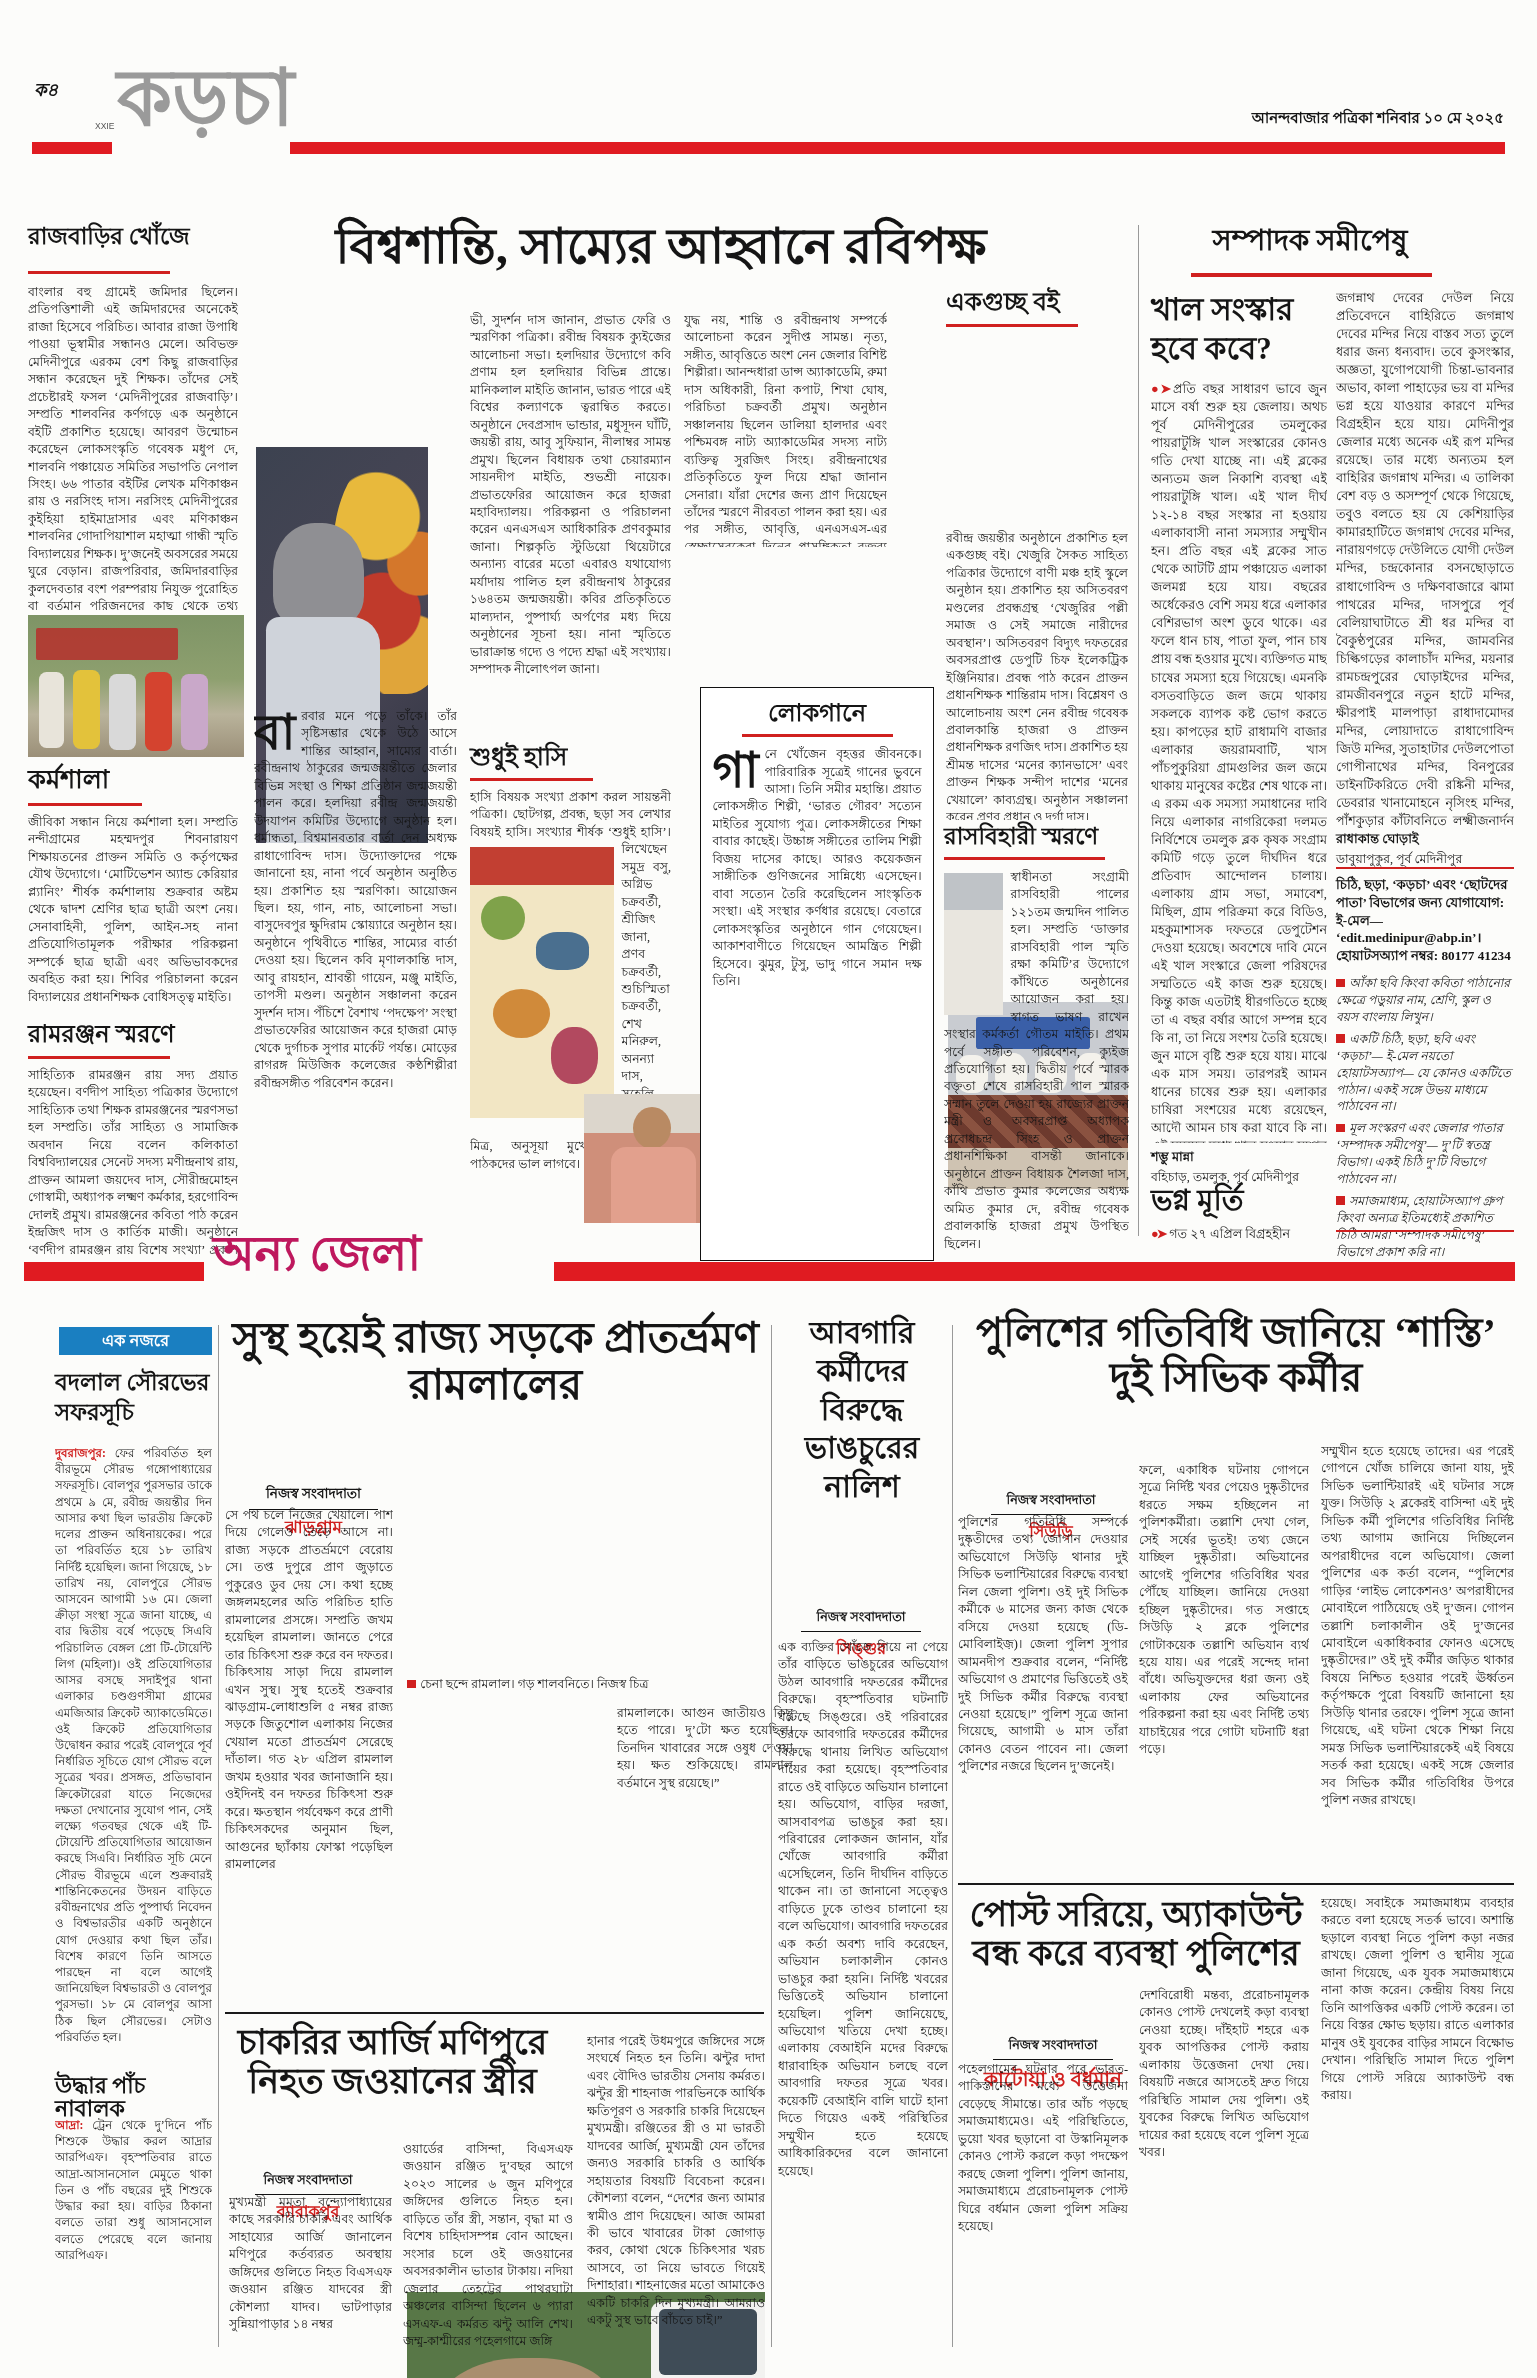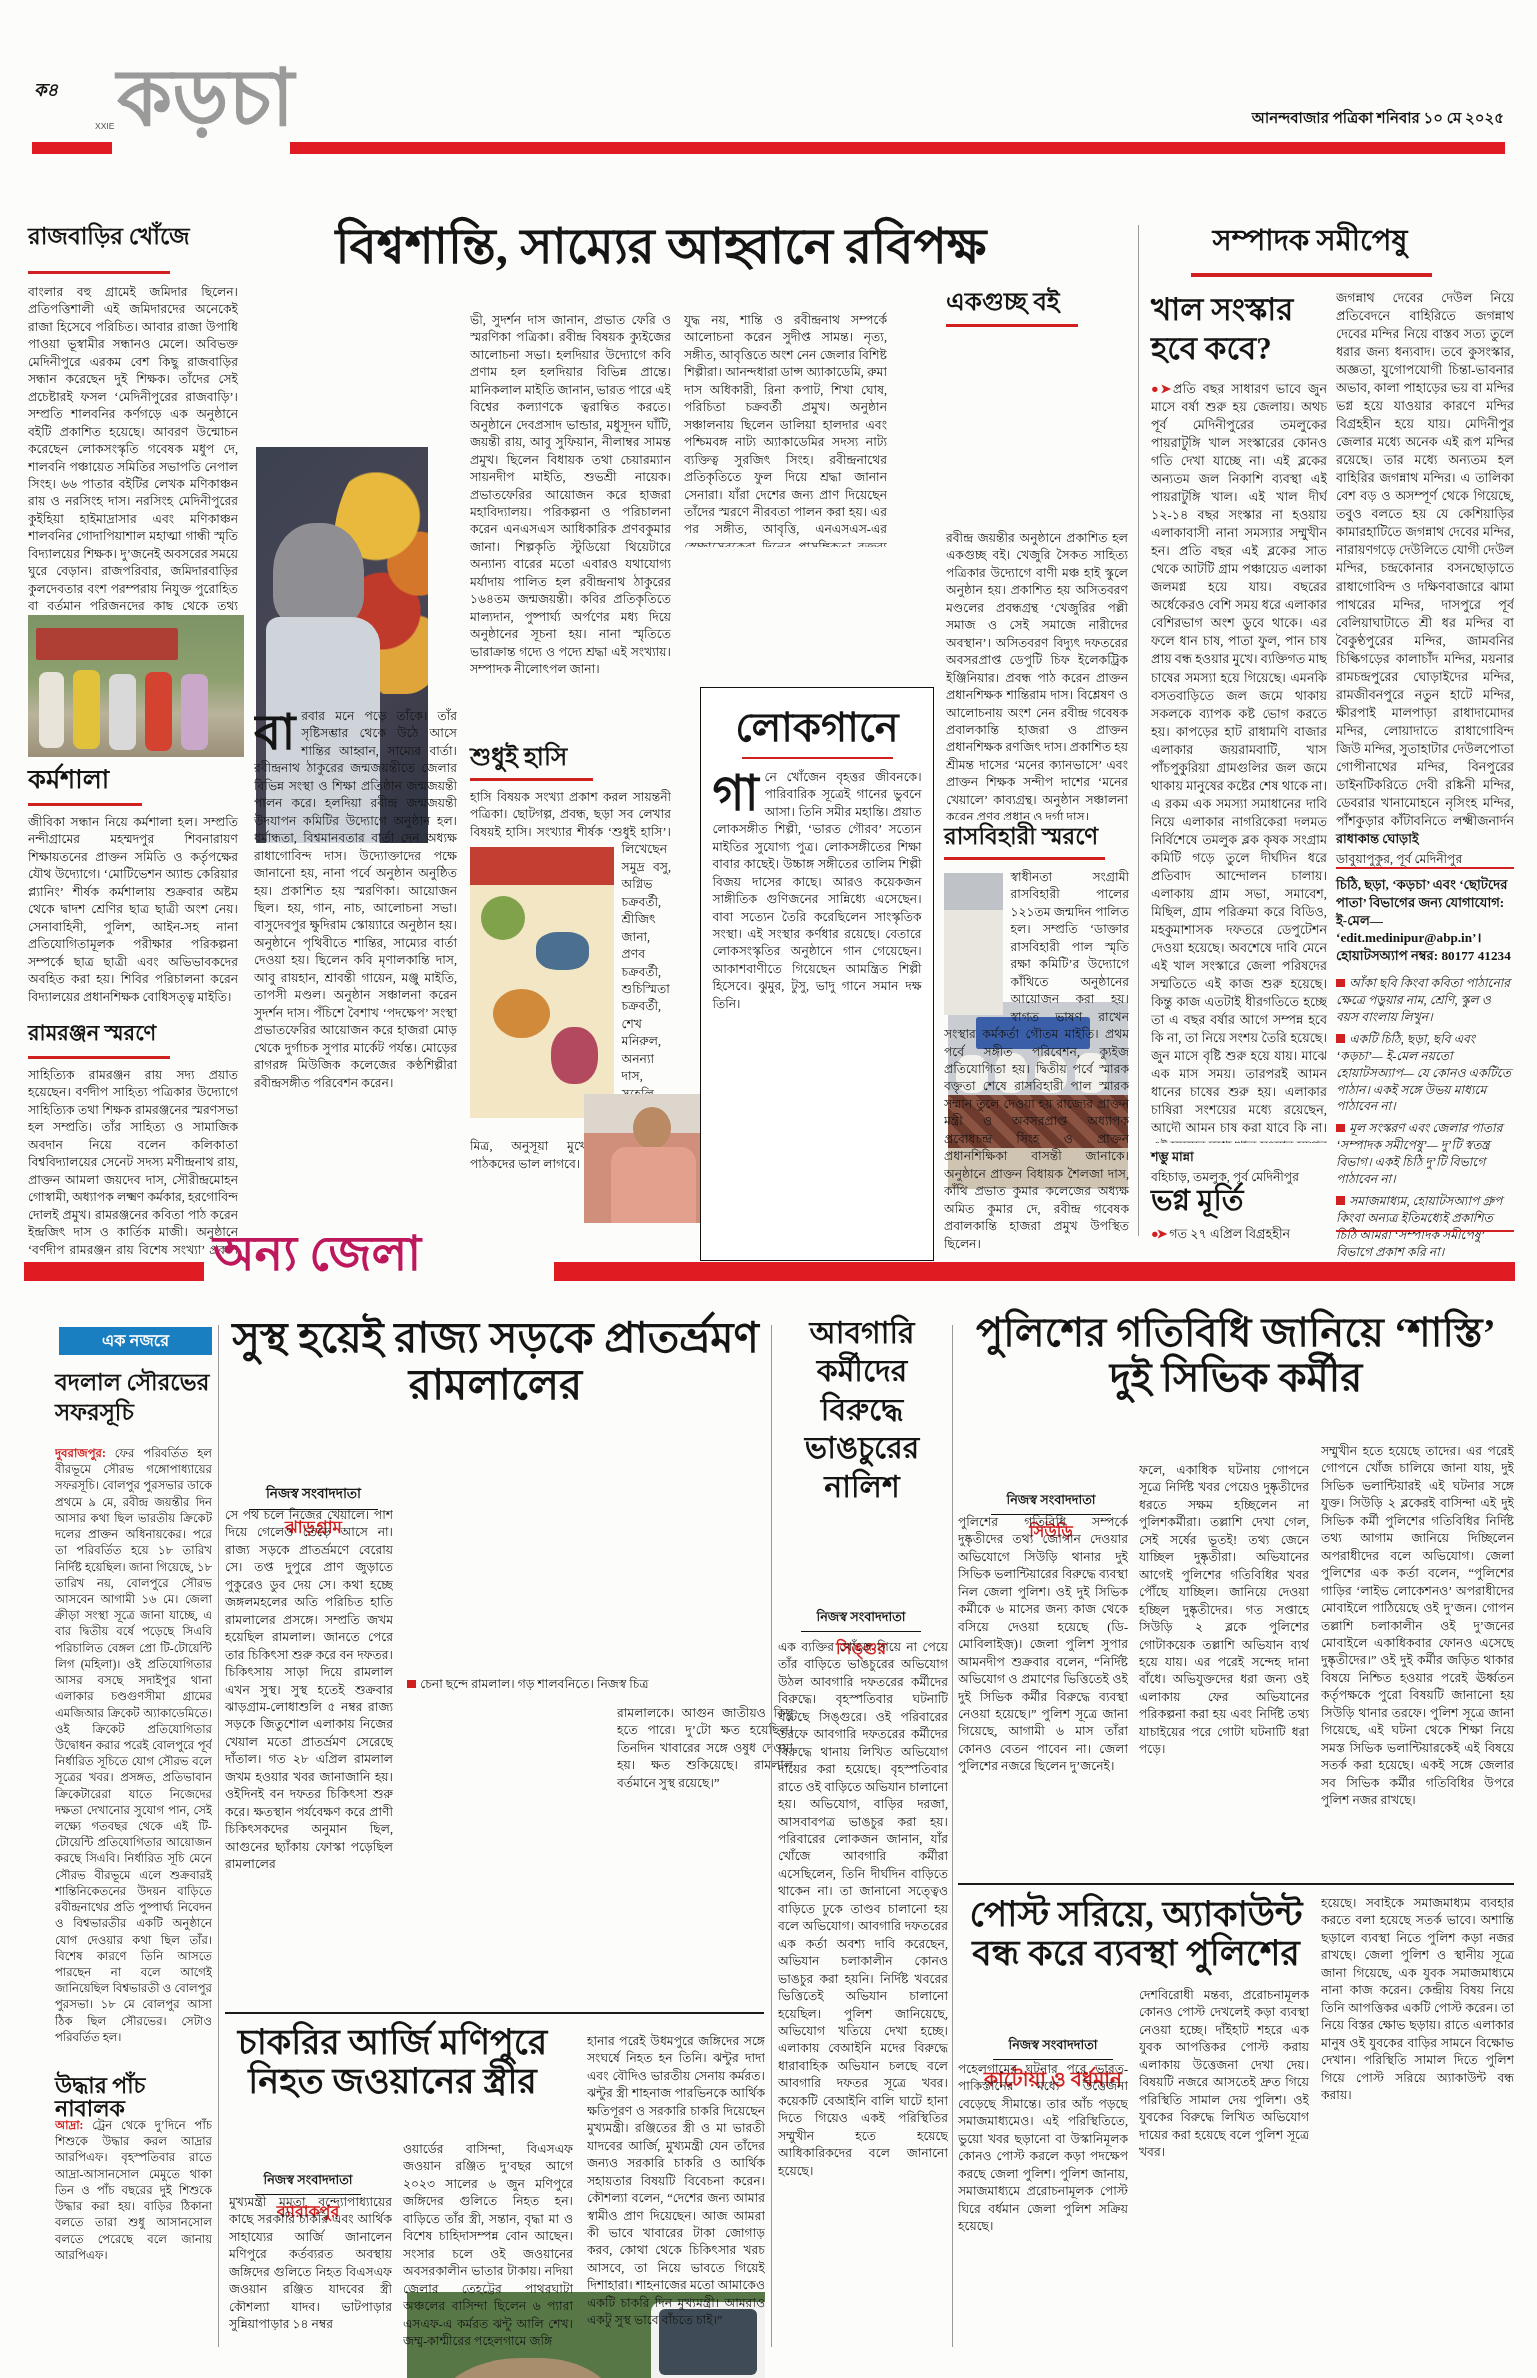--- a/index.html
+++ b/index.html
@@ -50,21 +50,21 @@
     <div style="position:absolute;left:45px;top:55px;width:26.5px;height:79px;background:#e3c23b;border-radius:7.6px;"></div>
     <div style="position:absolute;left:81px;top:59px;width:26.5px;height:76px;background:#d9d9d9;border-radius:7.6px;"></div>
     <div style="position:absolute;left:117px;top:57px;width:26.5px;height:79px;background:#d4432f;border-radius:7.6px;"></div>
     <div style="position:absolute;left:153px;top:59px;width:26.5px;height:76px;background:#c9a8c9;border-radius:7.6px;"></div>
   </div>
 
   <div class="abs sec-title" style="left:28px;top:767px;width:210px;font-size:25.6px;">কর্মশালা</div>
   <div class="abs red-rule" style="left:28px;top:803px;width:114px;"></div>
   <div class="abs body-text" style="left:28px;top:814px;width:210px;height:201px;">জীবিকা সন্ধান নিয়ে কর্মশালা হল। সম্প্রতি নন্দীগ্রামের মহম্মদপুর শিবনারায়ণ শিক্ষায়তনের প্রাক্তন সমিতি ও কর্তৃপক্ষের যৌথ উদ্যোগে। ‘মোটিভেশন অ্যান্ড কেরিয়ার প্ল্যানিং’ শীর্ষক কর্মশালায় শুক্রবার অষ্টম থেকে দ্বাদশ শ্রেণির ছাত্র ছাত্রী অংশ নেয়। সেনাবাহিনী, পুলিশ, আইন-সহ নানা প্রতিযোগিতামূলক পরীক্ষার পরিকল্পনা সম্পর্কে ছাত্র ছাত্রী এবং অভিভাবকদের অবহিত করা হয়। শিবির পরিচালনা করেন বিদ্যালয়ের প্রধানশিক্ষক বোধিসত্ত্ব মাইতি।</div>
 
-  <div class="abs sec-title" style="left:28px;top:1022px;width:210px;font-size:21px;">রামরঞ্জন স্মরণে</div>
+  <div class="abs sec-title" style="left:28px;top:1022px;width:210px;font-size:24px;">রামরঞ্জন স্মরণে</div>
   <div class="abs red-rule" style="left:28px;top:1056px;width:142px;"></div>
   <div class="abs body-text" style="left:28px;top:1067px;width:210px;height:191px;">সাহিত্যিক রামরঞ্জন রায় সদ্য প্রয়াত হয়েছেন। বর্ণদীপ সাহিত্য পত্রিকার উদ্যোগে সাহিত্যিক তথা শিক্ষক রামরঞ্জনের স্মরণসভা হল সম্প্রতি। তাঁর সাহিত্য ও সামাজিক অবদান নিয়ে বলেন কলিকাতা বিশ্ববিদ্যালয়ের সেনেট সদস্য মণীন্দ্রনাথ রায়, প্রাক্তন আমলা জয়দেব দাস, সৌরীন্দ্রমোহন গোস্বামী, অধ্যাপক লক্ষ্মণ কর্মকার, হরগোবিন্দ দোলই প্রমুখ। রামরঞ্জনের কবিতা পাঠ করেন ইন্দ্রজিৎ দাস ও কার্তিক মাজী। অনুষ্ঠানে ‘বর্ণদীপ রামরঞ্জন রায় বিশেষ সংখ্যা’ প্রকাশ করেন ঘাটালের মহকুমাশাসক সুমন বিশ্বাস।</div>
 
   <div class="abs headline" style="left:254px;top:220px;width:814px;font-size:49px;">বিশ্বশান্তি, সাম্যের আহ্বানে রবিপক্ষ</div>
 
   <div class="abs photo" style="left:256px;top:305px;width:172px;height:396px;background:linear-gradient(135deg,#3c4250 0%,#4a4656 55%,#2e3340 100%);">
     <div style="position:absolute;right:-28px;top:9.5px;width:123px;height:237px;background:radial-gradient(circle at 35% 25%,#e8b93c 0 22%,transparent 23%),radial-gradient(circle at 70% 45%,#d4772b 0 20%,transparent 21%),radial-gradient(circle at 40% 65%,#c03a2b 0 22%,transparent 23%),radial-gradient(circle at 62% 85%,#e0a53a 0 20%,transparent 21%);border-radius:40%;"></div>
     <div style="position:absolute;left:17px;top:76px;width:91px;height:104px;background:#8f8f93;border-radius:46% 46% 30% 30%;"></div>
     <div style="position:absolute;left:9.5px;top:170px;width:114px;height:227px;background:#cfd3da;border-radius:13.2px 28px 0 0;"></div>
   </div>
@@ -89,21 +89,21 @@
   </div>
 
   <div class="abs body-text" style="left:684px;top:312px;width:203px;height:235px;">যুদ্ধ নয়, শান্তি ও রবীন্দ্রনাথ সম্পর্কে আলোচনা করেন সুদীপ্ত সামন্ত। নৃত্য, সঙ্গীত, আবৃত্তিতে অংশ নেন জেলার বিশিষ্ট শিল্পীরা। আনন্দধারা ডান্স অ্যাকাডেমি, রুমা দাস অধিকারী, রিনা কপাট, শিখা ঘোষ, পরিচিতা চক্রবর্তী প্রমুখ। অনুষ্ঠান সঞ্চালনায় ছিলেন ডালিয়া হালদার এবং পশ্চিমবঙ্গ নাট্য অ্যাকাডেমির সদস্য নাট্য ব্যক্তিত্ব সুরজিৎ সিংহ। রবীন্দ্রনাথের প্রতিকৃতিতে ফুল দিয়ে শ্রদ্ধা জানান সেনারা। যাঁরা দেশের জন্য প্রাণ দিয়েছেন তাঁদের স্মরণে নীরবতা পালন করা হয়। এর পর সঙ্গীত, আবৃত্তি, এনএসএস-এর স্বেচ্ছাসেবকেরা দিনের প্রাসঙ্গিকতা বক্তব্য তুলে ধরেন। সবশেষে এনএসএস-এর গানের মধ্য দিয়ে আজকের অনুষ্ঠান শেষ হয়। সমগ্র অনুষ্ঠানটি পরিকল্পনা করেন এনএসএস-এর প্রোগ্রাম অফিসার।</div>
 
   <div class="abs photo" style="left:584px;top:556px;width:138px;height:129px;background:linear-gradient(#dcd6cc 0 30%,#cf8f7a 30% 100%);">
     <div style="position:absolute;left:49px;top:13.2px;width:38px;height:42px;background:#b98a63;border-radius:50%;"></div>
     <div style="position:absolute;left:26.5px;top:53px;width:85px;height:76px;background:#e2a08d;border-radius:15px 15px 0 0;"></div>
   </div>
 
   <div class="abs boxed" style="left:700px;top:687px;width:232px;height:572px;background:#fff;">
-    <div class="sec-title" style="text-align:center;font-size:40px;margin-top:19px;">লোকগানে</div>
+    <div class="sec-title" style="text-align:center;font-size:24px;margin-top:13px;">লোকগানে</div>
     <div class="red-rule" style="width:151px;margin:7.6px auto 9.5px auto;"></div>
     <div class="body-text" style="margin:0 11.4px;height:483px;">
       <span class="dropcap">গা</span><span>নে খোঁজেন বৃহত্তর জীবনকে। পারিবারিক সূত্রেই গানের ভুবনে আসা। তিনি সমীর মহান্তি। প্রয়াত লোকসঙ্গীত শিল্পী, ‘ভারত গৌরব’ সত্যেন মাইতির সুযোগ্য পুত্র। লোকসঙ্গীতের শিক্ষা বাবার কাছেই। উচ্চাঙ্গ সঙ্গীতের তালিম শিল্পী বিজয় দাসের কাছে। আরও কয়েকজন সাঙ্গীতিক গুণিজনের সান্নিধ্যে এসেছেন। বাবা সত্যেন তৈরি করেছিলেন সাংস্কৃতিক সংস্থা। এই সংস্থার কর্ণধার রয়েছে। বেতারে লোকসংস্কৃতির অনুষ্ঠানে গান গেয়েছেন। আকাশবাণীতে গিয়েছেন আমন্ত্রিত শিল্পী হিসেবে। ঝুমুর, টুসু, ভাদু গানে সমান দক্ষ তিনি।</span>
     </div>
   </div>
 
   <div class="abs" style="left:470px;top:312px;width:0;height:0;"></div>
 
   <div class="abs sec-title" style="left:946px;top:289px;width:182px;font-size:24.6px;">একগুচ্ছ বই</div>
   <div class="abs red-rule" style="left:946px;top:324px;width:132px;"></div>

